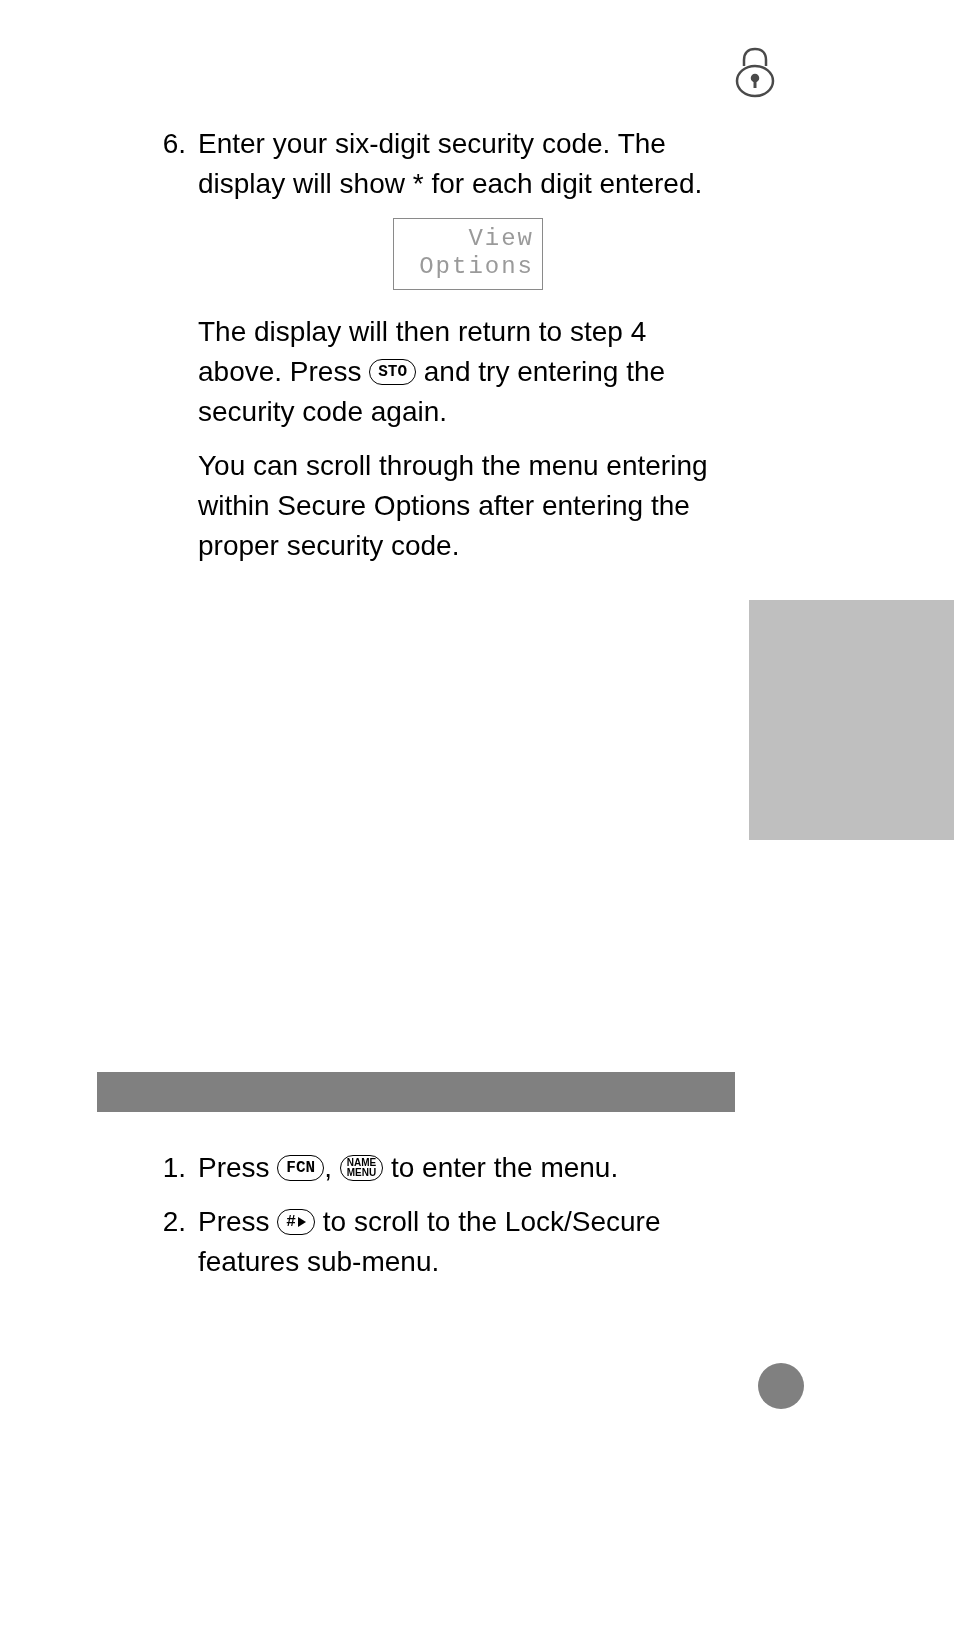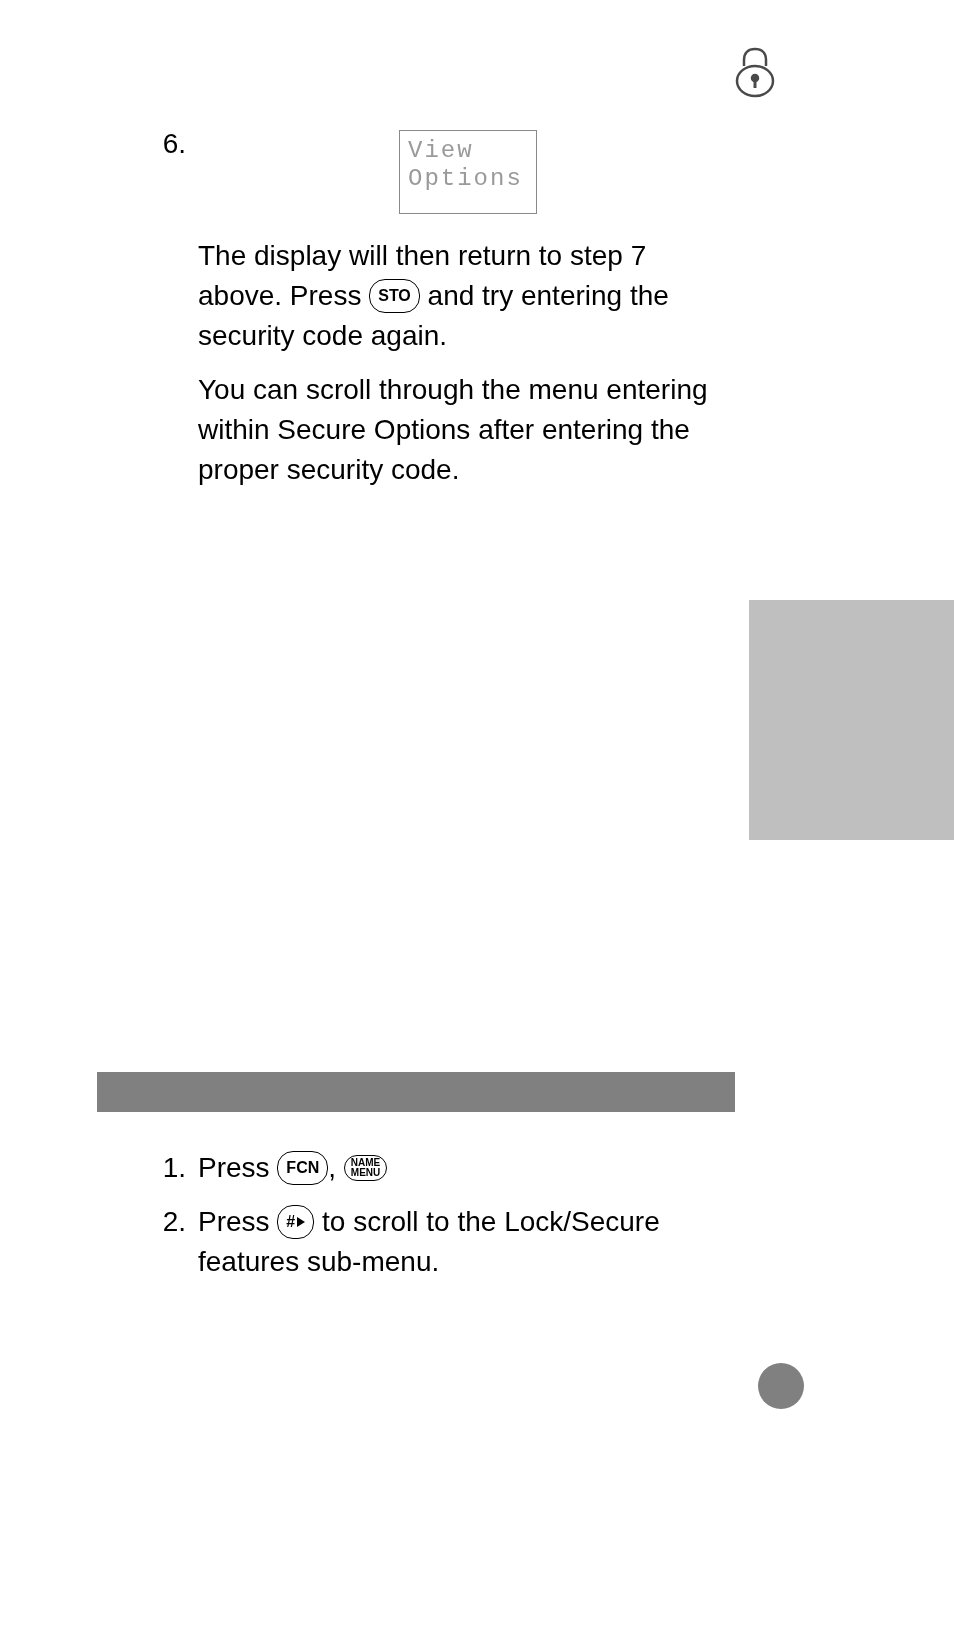--- a/index.html
+++ b/index.html
@@ -53,43 +53,44 @@
     .list-body {
       flex: 1;
       font-size: 28px;
       line-height: 40px;
     }
     .para {
       margin-bottom: 14px;
     }
     .lcd-box {
       border: 1.5px solid #8a8a8a;
-      width: 138px;
+      width: 150px;
       margin: 6px auto 22px auto;
-      padding: 6px 8px 20px 8px;
+      padding: 6px 8px 8px 8px;
+      text-align: right;
       font-family: "Courier New", monospace;
       font-size: 24px;
       line-height: 28px;
       color: #9a9a9a;
       letter-spacing: 2px;
     }
     .lcd-line {
       display: block;
     }
     .key-btn {
       display: inline-flex;
       align-items: center;
       justify-content: center;
       border: 1.5px solid #000;
       border-radius: 16px;
       padding: 0 8px;
-      height: 34px;
+      height: 26px;
       font-size: 16px;
       font-weight: bold;
-      font-family: Liberation Sans, sans-serif;
+      font-family: Liberation Mono, monospace;
       vertical-align: middle;
       line-height: 1;
       position: relative;
       top: -2px;
     }
     .key-btn-stacked {
       display: inline-flex;
       flex-direction: column;
       align-items: center;
       justify-content: center;
@@ -150,44 +151,45 @@
     <ellipse cx="21" cy="35" rx="18" ry="15"></ellipse>
     <circle cx="21" cy="32" r="3" fill="#4a4a4a"></circle>
     <line x1="21" y1="34" x2="21" y2="42" stroke-width="3"></line>
   </svg>
 </div>
 
 <div class="content-area">
   <div class="list-item">
     <div class="list-number">6.</div>
     <div class="list-body">
+      <div class="para">Enter your six-digit security code. The display will show * for each digit entered.</div>
       <div class="lcd-box">
         <span class="lcd-line">View</span>
         <span class="lcd-line">Options</span>
       </div>
       <div class="para">
-        <span>The display will then return to step 7 above. Press </span><span class="key-btn">STO</span><span> and try entering the security code again.</span>
+        <span>The display will then return to step 4 above. Press </span><span class="key-btn">STO</span><span> and try entering the security code again.</span>
       </div>
       <div class="para">You can scroll through the menu entering within Secure Options after entering the proper security code.</div>
     </div>
   </div>
 </div>
 
 <div class="side-tab"></div>
 
 <div class="gray-bar"></div>
 
 <div class="content-area-lower">
   <div class="list-item">
     <div class="list-number">1.</div>
     <div class="list-body">
       <span>Press </span><span class="key-btn">FCN</span><span>, </span><span class="key-btn-stacked">
           <span>NAME</span>
           <span>MENU</span>
-        </span>
+        </span><span> to enter the menu.</span>
     </div>
   </div>
   <div class="list-item">
     <div class="list-number">2.</div>
     <div class="list-body">
       <span>Press </span><span class="key-btn">
           <span>#</span>
           <span class="triangle-right"></span>
         </span><span> to scroll to the Lock/Secure features sub-menu.</span>
     </div>

